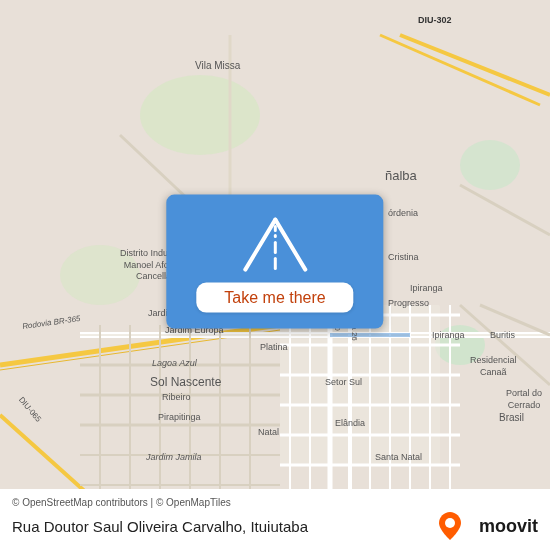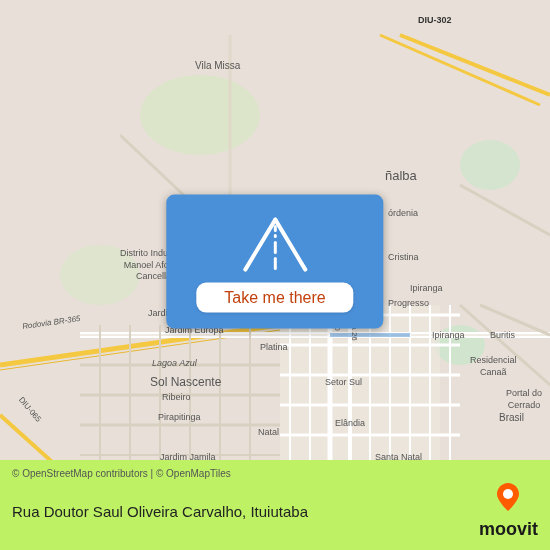--- a/index.html
+++ b/index.html
@@ -25,21 +25,21 @@
       top: 0; left: 0;
       width: 100%; height: 100%;
     }
 
     
     .bottom-bar {
       position: absolute;
       bottom: 0;
       left: 0;
       right: 0;
-      background: #bef264;
+      background: #ffffff;
       padding: 8px 12px 10px 12px;
       z-index: 10;
     }
 
     .attribution {
       font-size: 10px;
       color: #555;
       margin-bottom: 4px;
     }
 
@@ -52,22 +52,21 @@
     .location-text {
       font-size: 15px;
       font-weight: 500;
       color: #222;
       flex: 1;
     }
 
     .moovit-logo {
       display: flex;
       align-items: center;
-      gap: 8px;
-      flex-direction: column;
+      gap: 18px;
     }
 
     .moovit-text {
       font-size: 18px;
       font-weight: bold;
       color: #1a1a1a;
     }
 
     
     .take-me-there-container {
@@ -210,21 +209,21 @@
   <div class="map-label" style="top:342px;left:260px;font-size:9px;">Platina</div>
   <div class="map-label" style="top:358px;left:152px;font-size:9px;font-style:italic;">Lagoa Azul</div>
   <div class="map-label" style="top:375px;left:150px;font-size:12px;">Sol Nascente</div>
   <div class="map-label" style="top:392px;left:162px;font-size:9px;">Ribeiro</div>
   <div class="map-label" style="top:412px;left:158px;font-size:9px;">Pirapitinga</div>
   <div class="map-label" style="top:427px;left:258px;font-size:9px;">Natal</div>
   <div class="map-label" style="top:377px;left:325px;font-size:9px;">Setor Sul</div>
   <div class="map-label" style="top:418px;left:335px;font-size:9px;">Elândia</div>
   <div class="map-label" style="top:412px;left:475px;font-size:10px;padding-left:24px;">Brasil</div>
   <div class="map-label" style="top:452px;left:375px;font-size:9px;">Santa Natal</div>
-  <div class="map-label" style="top:452px;left:160px;font-size:9px;">Jardim Jamila</div>
+  <div class="map-label" style="top:452px;left:146px;font-size:9px;font-style:italic;">Jardim Jamila</div>
   <div class="map-label" style="top:305px;left:333px;font-size:8px;writing-mode:vertical-rl;">Rua 20</div>
   <div class="map-label" style="top:315px;left:350px;font-size:8px;writing-mode:vertical-rl;">Rua 26</div>
   <div class="map-label" style="top:318px;left:22px;font-size:8px;font-style:italic;transform:rotate(-8deg);">Rodovia BR-365</div>
   <div class="map-label" style="top:405px;left:15px;font-size:8px;transform:rotate(50deg);">DIU-065</div>
 
   <div class="take-me-there-container">
     <div class="blue-box">
 
       <svg class="road-icon" viewBox="0 0 70 60">
 

